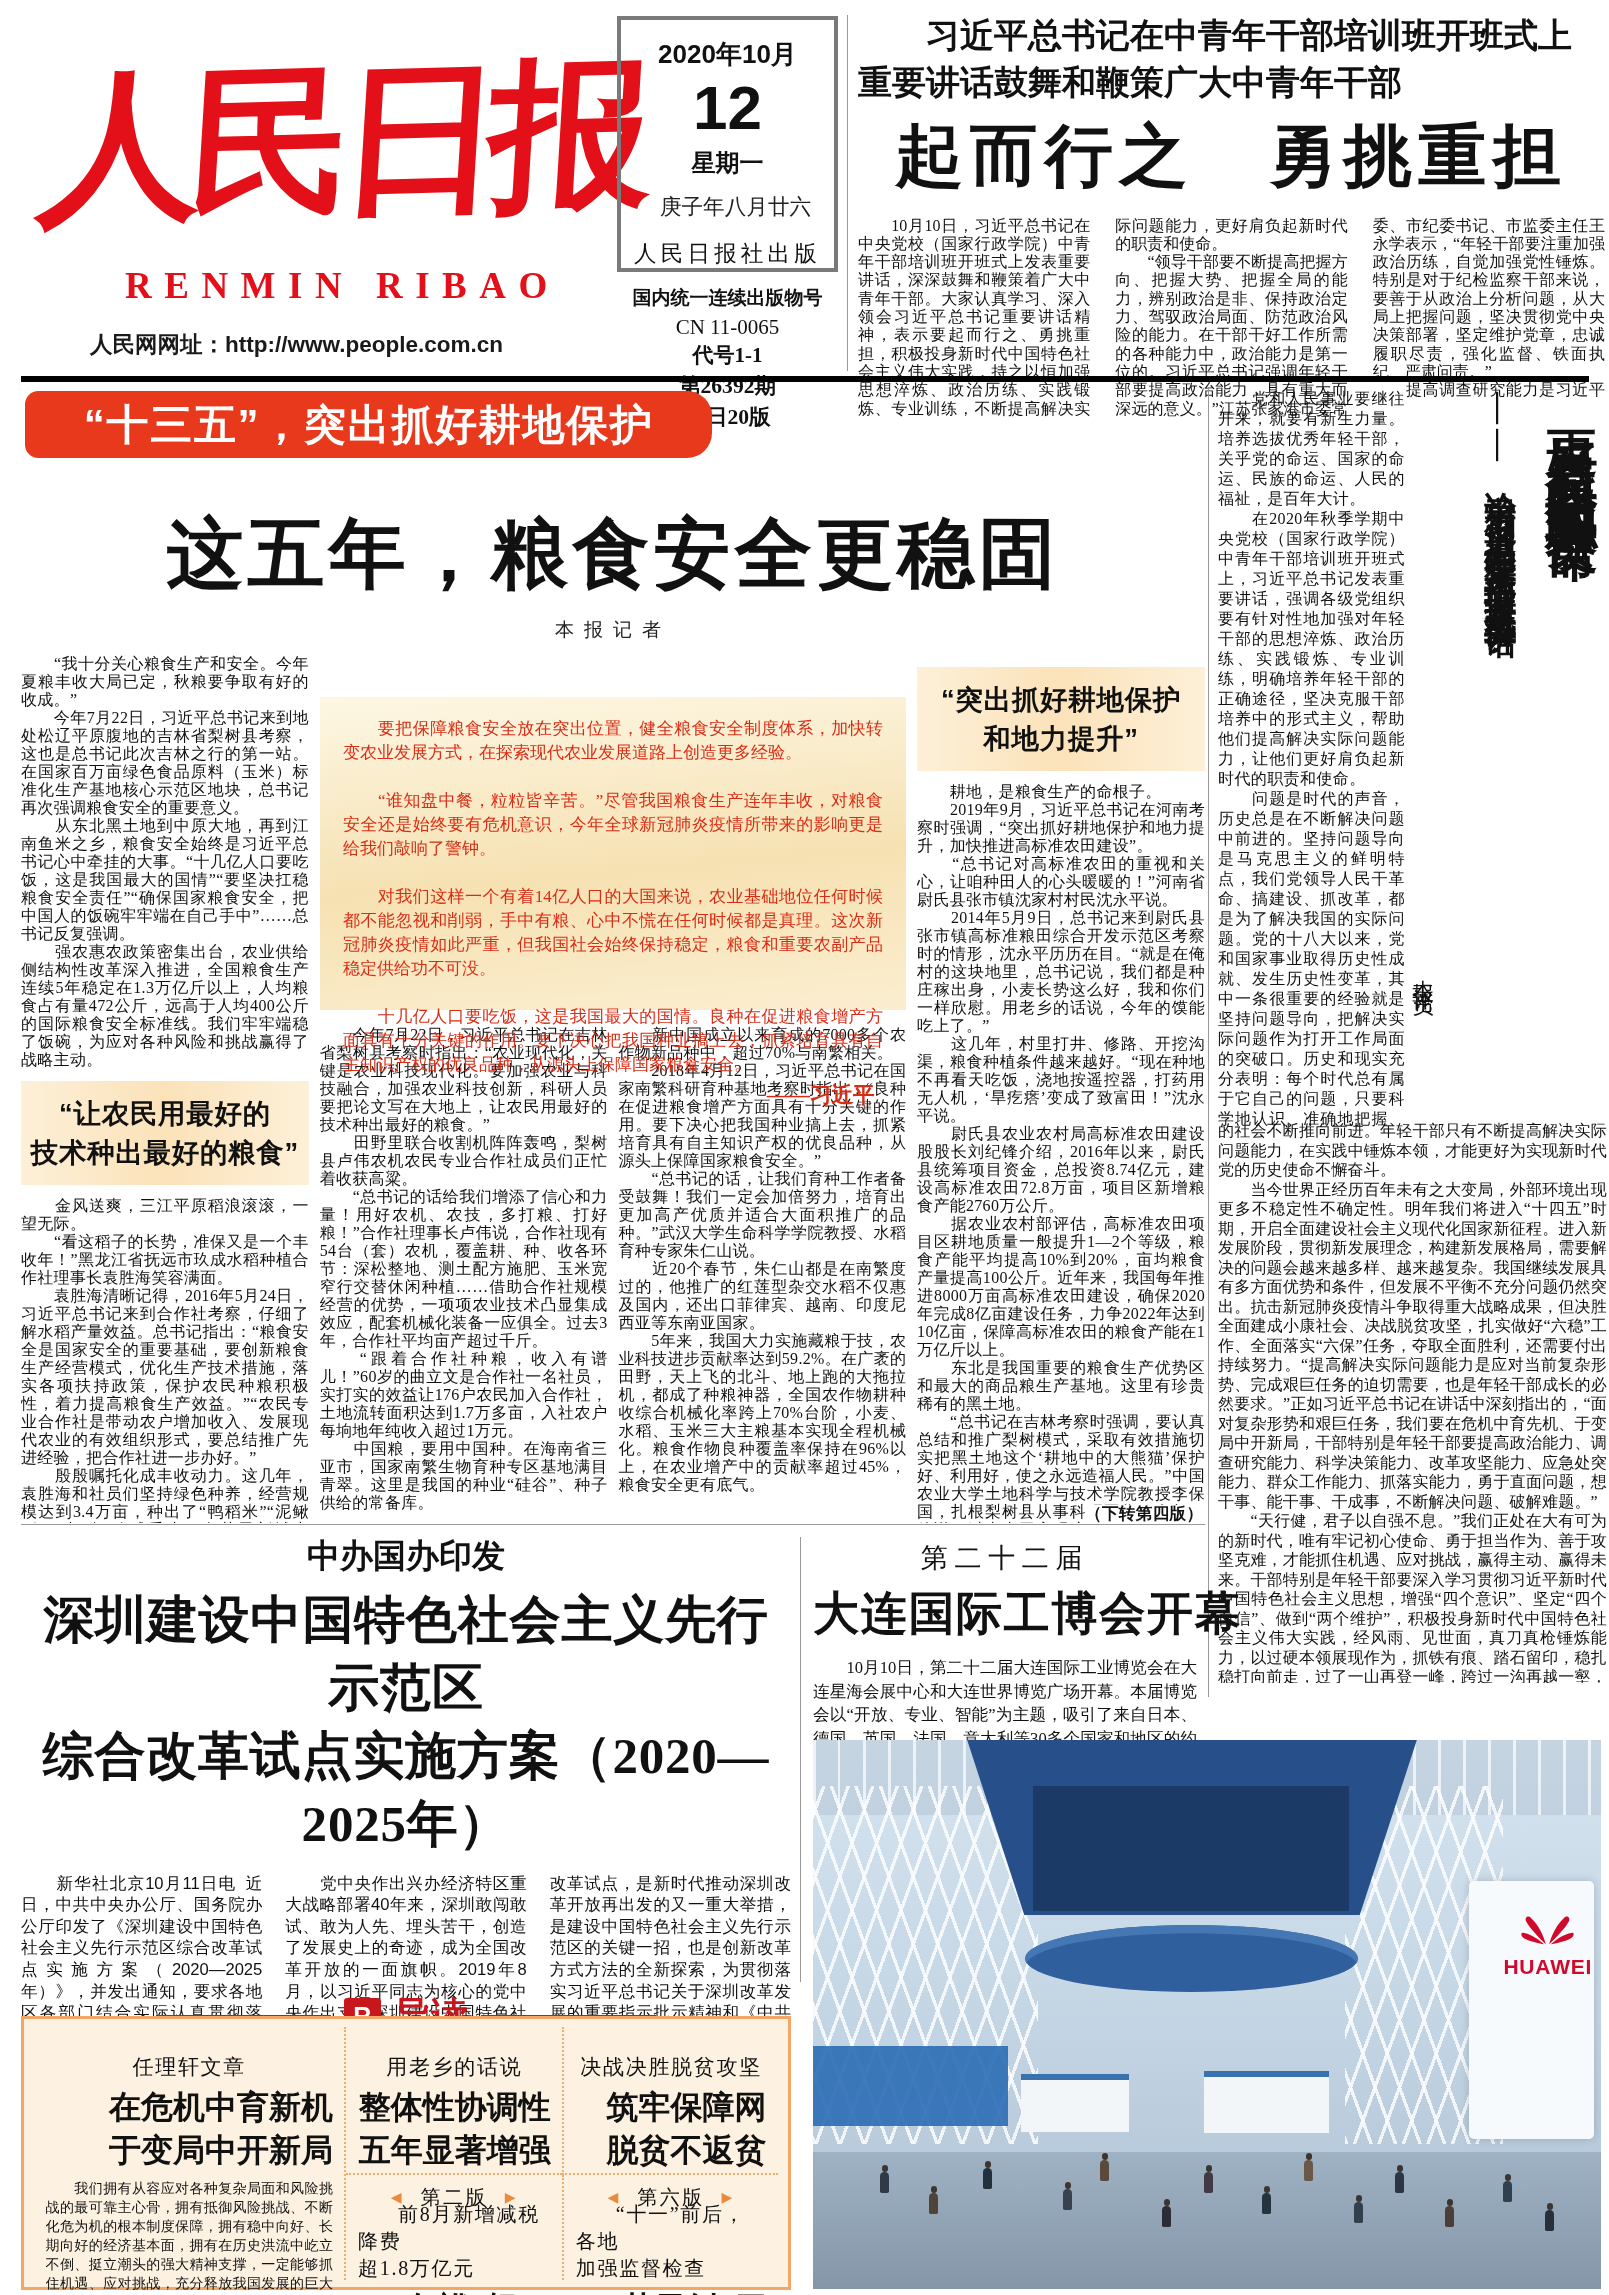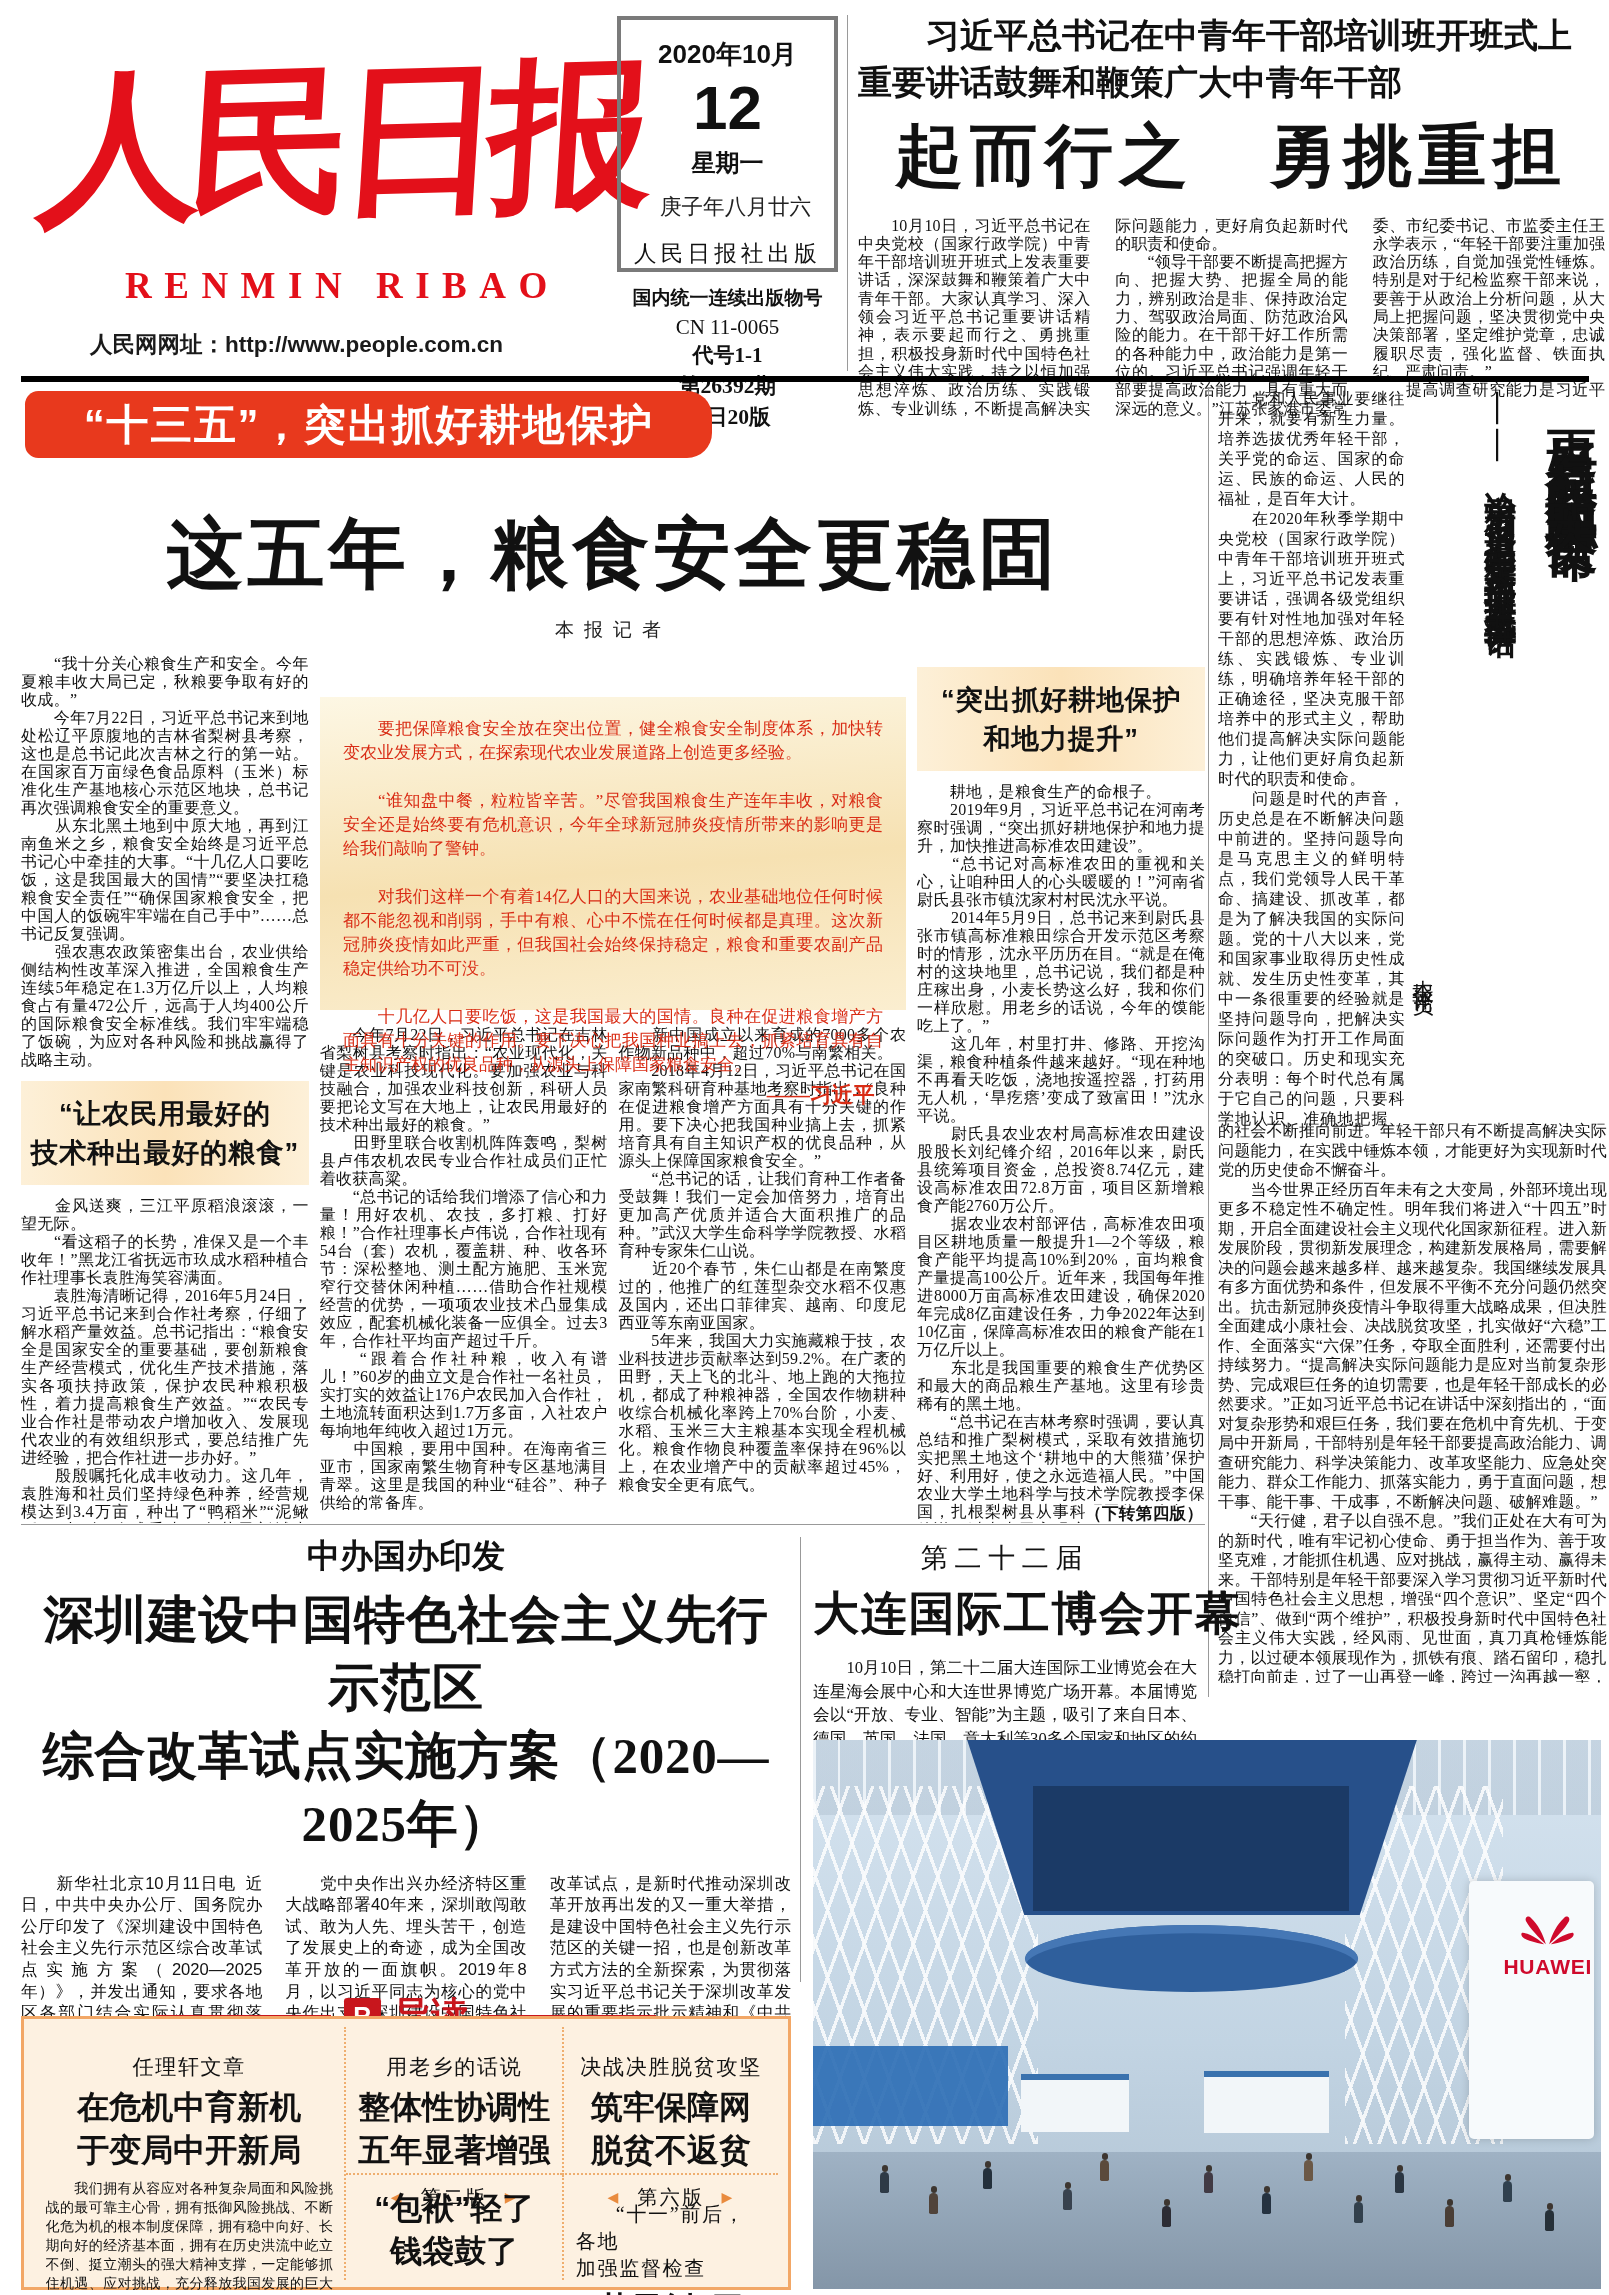--- a/index.html
+++ b/index.html
@@ -149,21 +149,21 @@
            font-family:"Liberation Sans","DejaVu Sans",sans-serif; }
   .dd-box { position:absolute; left:21px; top:2016px; width:770px; height:274px;
            border:3.3px solid #f2a766; background:#fdf1e1; padding:8.3px 10px;
            display:grid; grid-template-columns:42% 29% 29%; grid-template-rows:148px 105px; }
   .dd-cell { padding:6.7px 11.6px; }
   .dd-left { grid-row:1 / span 2; border-right:2.5px dotted #efae6e; }
   .dd-c3,.dd-c5 { border-left:2.5px dotted #efae6e; }
   .dd-c2,.dd-c3 { border-bottom:2.5px dotted #efae6e; }
   .dd-kicker { text-align:center; font-size:21px; letter-spacing:1.7px;margin-top:19px; }
   .dd-kicker.small-left { text-align:left; font-size:20px; line-height:27px; white-space:pre-line; text-indent:2em; }
-  .dd-head { text-align:center; font-size:32px; font-weight:900; line-height:43px; margin-top:5px;
+  .dd-head { text-align:right; font-size:32px; font-weight:900; line-height:43px; margin-top:5px;
            white-space:pre-line; font-family:"Liberation Sans","DejaVu Sans",sans-serif; }
   .dd-body { margin-top:6.7px; font-size:14px; line-height:19px; text-align:justify; white-space:pre-line;
            max-height:133px; overflow:hidden; font-family:"Liberation Sans","DejaVu Sans",sans-serif; }
   .dd-page { margin-top:6.7px; display:flex; align-items:center; justify-content:center; gap:16.6px;
            font-size:20px; letter-spacing:2.5px; }
   .dd-arrow { color:#e98b3e; font-size:14px; }
   .dd-c2 .dd-page, .dd-c3 .dd-page { margin-top:11.6px; }
 </style>
 </head>
 <body>
@@ -364,20 +364,22 @@
       <div class="dd-kicker">决战决胜脱贫攻坚</div>
       <div class="dd-head">筑牢保障网
 脱贫不返贫</div>
       <div class="dd-page">
         <span class="dd-arrow">◀</span>
         <span>第六版</span>
         <span class="dd-arrow">▶</span>
       </div>
     </div>
     <div class="dd-cell dd-c4">
+      <div class="dd-kicker small-left">前8月新增减税降费
+超1.8万亿元</div>
       <div class="dd-head">“包袱”轻了
 钱袋鼓了</div>
 
     </div>
     <div class="dd-cell dd-c5">
       <div class="dd-kicker small-left">“十一”前后，各地
 加强监督检查</div>
       <div class="dd-head">节日纠“四风”
 执纪不放松</div>
 

